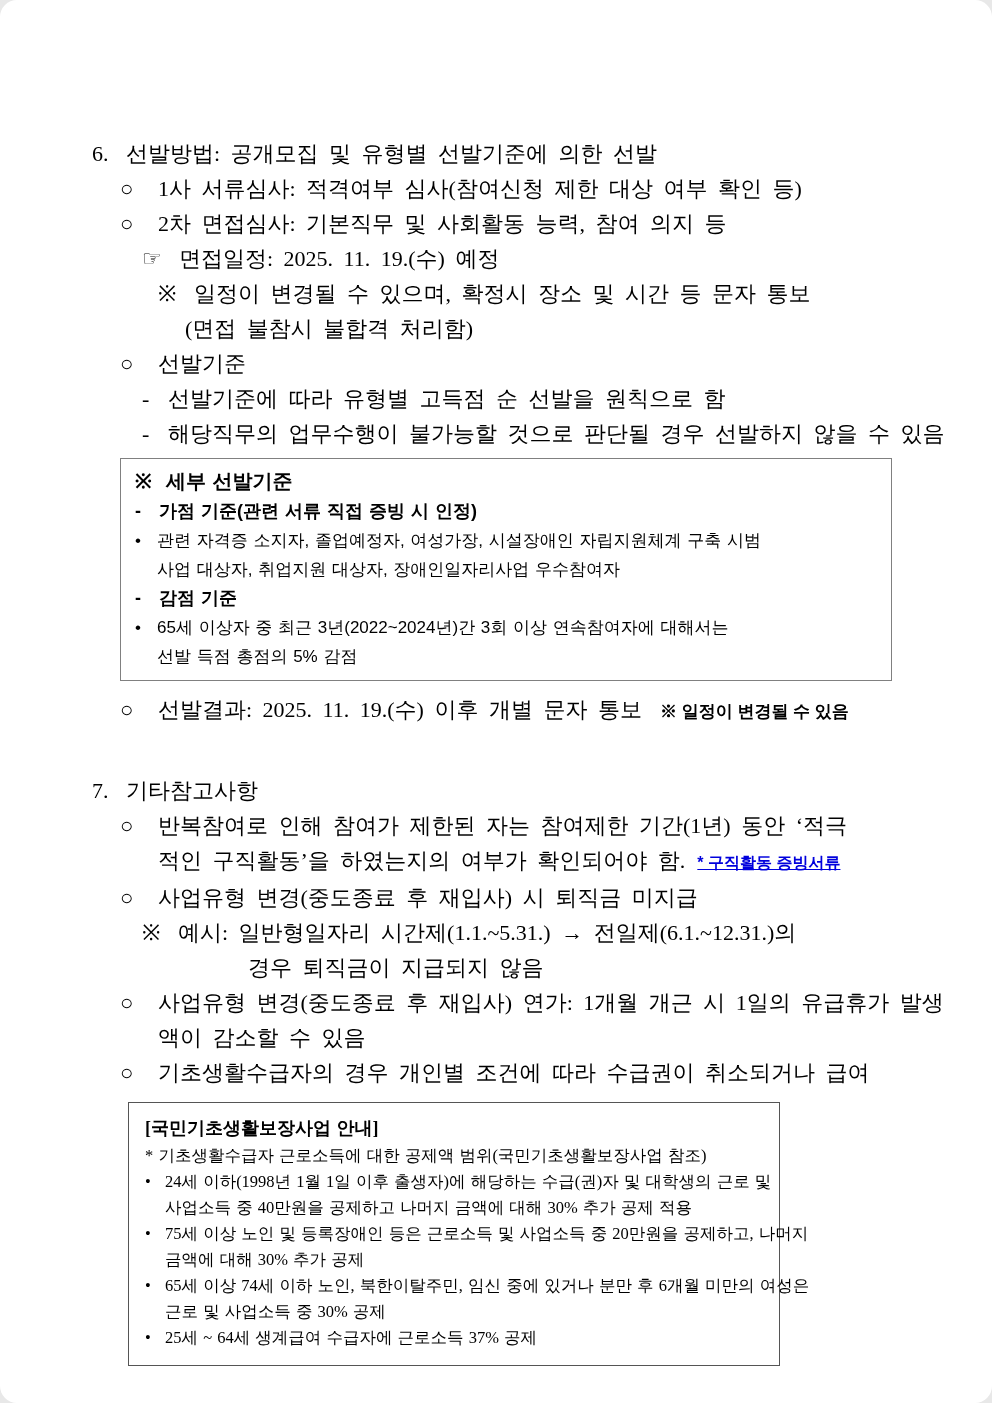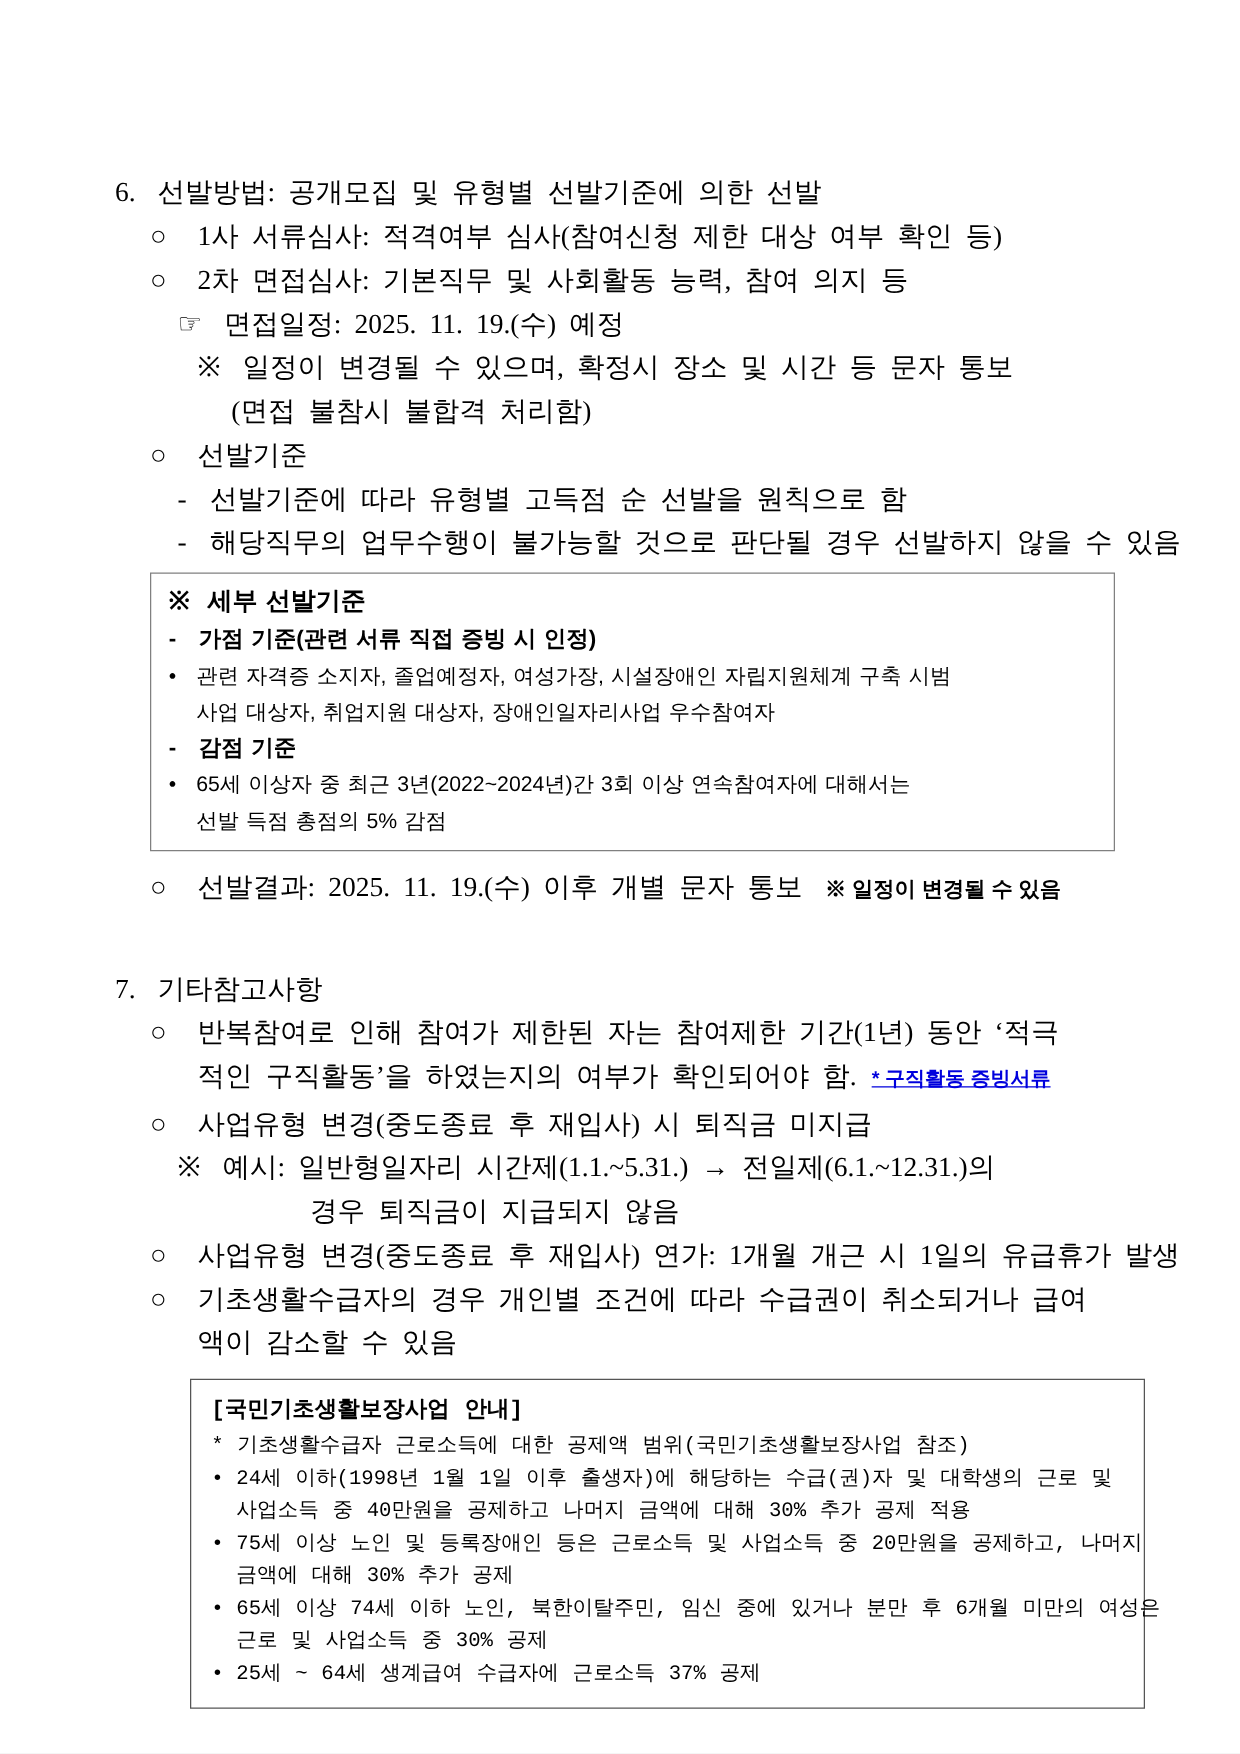--- a/index.html
+++ b/index.html
@@ -5,20 +5,21 @@
   html, body { margin: 0; padding: 0; background: #e8e8e8; }
   .page {
     position: relative;
     width: 992px;
     height: 1403px;
     margin: 0 auto;
     background: #ffffff;
     color: #000000;
     font-family: "Liberation Serif", serif;
     overflow: hidden;
+    border-radius: 17px;
   }
   .content {
     position: absolute;
     left: 92px;
     top: 136px;
     width: 816px;
   }
   
   .line {
     font-size: 22px;
@@ -74,26 +75,26 @@
     font-size: 16px;
     color: #0000dd;
     text-decoration: underline;
     margin-left: 12px;
     word-spacing: 0;
     cursor: pointer;
   }
   
   .box2 {
     box-sizing: border-box;
-    margin-left: 60px;
+    margin-left: 36px;
     margin-top: 12px;
-    width: 764px;
+    width: 652px;
     border: 1px solid #555555;
     padding: 10px 16px 14px 16px;
-    font-family: Liberation Mono, monospace;
+    font-family: Liberation Serif, serif;
     word-spacing: 1px;
   }
   .box2 .bline { font-size: 16.5px; line-height: 26px; white-space: nowrap; }
   .box2 .btitle { font-size: 18px; line-height: 30px; font-weight: bold; }
   .box2 .mk-dot { width: 20px; }
   .box2 .bcont { padding-left: 20px; }
 </style>
 </head>
 <body>
 
@@ -172,25 +173,25 @@
     </div>
     <div class="line i2">
       <span class="m mk-note">※</span><span>예시: 일반형일자리 시간제(1.1.~5.31.) → 전일제(6.1.~12.31.)의</span>
     </div>
     <div class="line c3">
       <span>경우 퇴직금이 지급되지 않음</span>
     </div>
     <div class="line i1">
       <span class="m mk-circ">○</span><span>사업유형 변경(중도종료 후 재입사) 연가: 1개월 개근 시 1일의 유급휴가 발생</span>
     </div>
-    <div class="line i1">
-      <span class="m mk-circ">○</span><span>기초생활수급자의 경우 개인별 조건에 따라 수급권이 취소되거나 급여</span>
-    </div>
     <div class="line c1">
       <span>액이 감소할 수 있음</span>
+    </div>
+    <div class="line i1">
+      <span class="m mk-circ">○</span><span>기초생활수급자의 경우 개인별 조건에 따라 수급권이 취소되거나 급여</span>
     </div>
 
     <div class="box2">
       <div class="bline btitle">[국민기초생활보장사업 안내]</div>
       <div class="bline">* 기초생활수급자 근로소득에 대한 공제액 범위(국민기초생활보장사업 참조)</div>
       <div class="bline">
         <span class="m mk-dot">•</span><span>24세 이하(1998년 1월 1일 이후 출생자)에 해당하는 수급(권)자 및 대학생의 근로 및</span>
       </div>
       <div class="bline bcont">
         <span>사업소득 중 40만원을 공제하고 나머지 금액에 대해 30% 추가 공제 적용</span>

